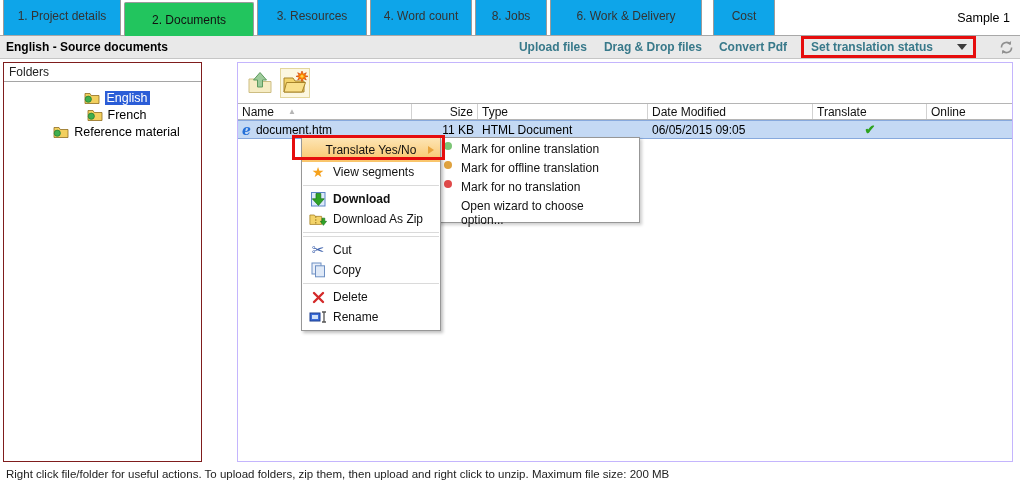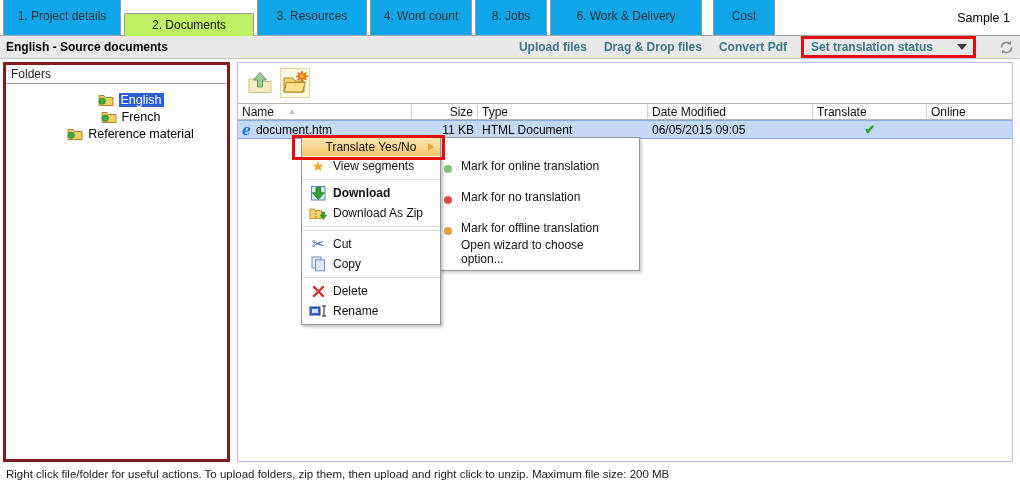--- a/index.html
+++ b/index.html
@@ -6,39 +6,39 @@
   body { background:#fff; font-family:"Liberation Sans", sans-serif; }
   .screen { position:relative; width:1020px; height:498px; background:#fff; overflow:hidden; }
 
   
   .tabbar { position:absolute; left:0; top:0; width:100%; height:36px;
             border-bottom:1px solid #a8a8a8; display:flex; align-items:flex-end; padding-left:3px; }
   .tab { height:40px; display:flex; align-items:center; justify-content:center;
          background:#0ea5e9; border:1px solid #9b9b9b; border-bottom:none;
          border-radius:2px 2px 0 0; margin-right:3px; font-size:12px; color:#333;
          cursor:default; white-space:nowrap; }
-  .tab.active { background:#bef264; height:23px; margin-bottom:-1px; z-index:2; color:#111;text-align:right; }
+  .tab.active { background:#22c55e; height:34px; margin-bottom:-1px; z-index:2; color:#111;text-align:right; }
   .tab-gap { width:8px; }
   .sample-label { position:absolute; right:10px; top:11px; font-size:12.5px; color:#000; }
 
   
   .toolbar { position:absolute; left:0; top:36px; width:100%; height:23px; background:#e9e9e9;
              border-bottom:1px solid #c6c6c6; display:flex; align-items:center; padding:0 6px; }
   .toolbar-title { font-size:12px; font-weight:bold; color:#000; }
   .toolbar-actions { margin-left:auto; display:flex; align-items:center; gap:17px; }
   .tb-link { font-size:12px; font-weight:bold; color:#38798a; cursor:pointer; white-space:nowrap; }
   .sts-box { display:flex; align-items:center; gap:24px; border:3px solid #e60d0d;
              padding:0 6px 0 7px; height:22px; margin-left:-3px; }
   .caret-down { width:0; height:0; border-left:5px solid transparent; border-right:5px solid transparent;
                 border-top:6px solid #3c3c3c; }
   .refresh-btn { margin-left:6px; cursor:pointer; display:flex; align-items:center; }
 
   
-  .folders-panel { position:absolute; left:3px; top:62px; width:227px; height:400px;
-                   border:3px solid #7f1d1d; background:#fff; }
+  .folders-panel { position:absolute; left:3px; top:62px; width:199px; height:400px;
+                   border:1px solid #7f1d1d; background:#fff; }
   .folders-header { height:19px; line-height:18px; padding-left:5px; font-size:12px; color:#222;
                     border-bottom:1px solid #a5a5a5; }
   .tree { padding-top:7px; }
   .tree-item { display:flex; align-items:center; height:17px; padding-left:28px; gap:5px;
                font-size:12.5px; color:#000; cursor:pointer;justify-content:center; }
   .tree-label.selected { background:#2b5dd7; color:#fff; padding:0 2px; }
 
   .files-panel { position:absolute; left:237px; top:62px; width:776px; height:400px;
                  border:1px solid #c4b5fd; background:#fff; }
   .file-toolbar { height:40px; display:flex; align-items:center; gap:5px; padding-left:7px; }
@@ -65,34 +65,34 @@
   
   .footer-note { position:absolute; left:6px; top:468px; font-size:11.5px; color:#222; }
 
   
   .context-menu { position:absolute; left:301px; top:137px; width:140px; background:#fff;
                   border:1px solid #979797; box-shadow:2px 2px 3px rgba(0,0,0,.25);
                   padding-bottom:3px; z-index:5; }
   .menu-item { height:20px; display:flex; align-items:center; gap:6px; padding:0 6px 0 7px;
                font-size:12px; color:#111; cursor:pointer; white-space:nowrap; }
   .menu-item .mi-icon { width:18px; flex:none; display:flex; align-items:center; justify-content:center; }
-  .menu-item.highlight { height:18px; background:linear-gradient(#fde5b4,#f9c469);
+  .menu-item.highlight { height:24px; background:linear-gradient(#fde5b4,#f9c469);
                          justify-content:center; padding:0 4px; }
   .menu-item.tall { height:24px; }
   .mi-caret { margin-left:auto; width:0; height:0; border-top:4px solid transparent;
               border-bottom:4px solid transparent; border-left:6px solid #222; }
   .mi-caret.orange { border-left-color:#e8a33c; margin-left:4px; position:absolute; right:6px; }
   .menu-sep { height:1px; background:#dadada; margin:3px 1px; }
   .bold { font-weight:bold; }
 
   
   .submenu { position:absolute; left:432px; top:137px; width:208px; background:#fff;
              border:1px solid #979797; box-shadow:2px 2px 3px rgba(0,0,0,.2); padding:4px 0; z-index:4; }
-  .sub-item { height:19px; display:flex; align-items:flex-end; gap:9px; padding:0 10px 0 11px;
-              font-size:12px; color:#111; cursor:pointer;margin-top:12px; }
+  .sub-item { height:19px; display:flex; align-items:flex-start; gap:9px; padding:0 10px 0 11px;
+              font-size:12px; color:#111; cursor:pointer; }
   .bullet { width:8px; height:8px; border-radius:50%; flex:none; }
   .bullet.none { background:transparent; }
 
   
   .annotation-box { position:absolute; border:3px solid #e60d0d; z-index:9; pointer-events:none; }
   .ann-menu { left:292px; top:135px; width:153px; height:25px; }
 </style>
 </head>
 <body>
 
@@ -291,26 +291,26 @@
       <span>Rename</span>
     </div>
   </div>
 
   <div class="submenu">
     <div class="sub-item">
       <span class="bullet" style="background: rgb(124, 197, 118);"></span>
       <span>Mark for online translation</span>
     </div>
     <div class="sub-item">
+      <span class="bullet" style="background: rgb(223, 162, 63);"></span>
+      <span>Mark for offline translation</span>
+    </div>
+    <div class="sub-item">
       <span class="bullet" style="background: rgb(224, 74, 74);"></span>
       <span>Mark for no translation</span>
-    </div>
-    <div class="sub-item">
-      <span class="bullet" style="background: rgb(223, 162, 63);"></span>
-      <span>Mark for offline translation</span>
     </div>
     <div class="sub-item">
       <span class="bullet none"></span>
       <span>Open wizard to choose option...</span>
     </div>
   </div>
 
   <div class="annotation-box ann-menu"></div>
 
   <div class="footer-note">Right click file/folder for useful actions. To upload folders, zip them, then upload and right click to unzip. Maximum file size: 200 MB</div>

